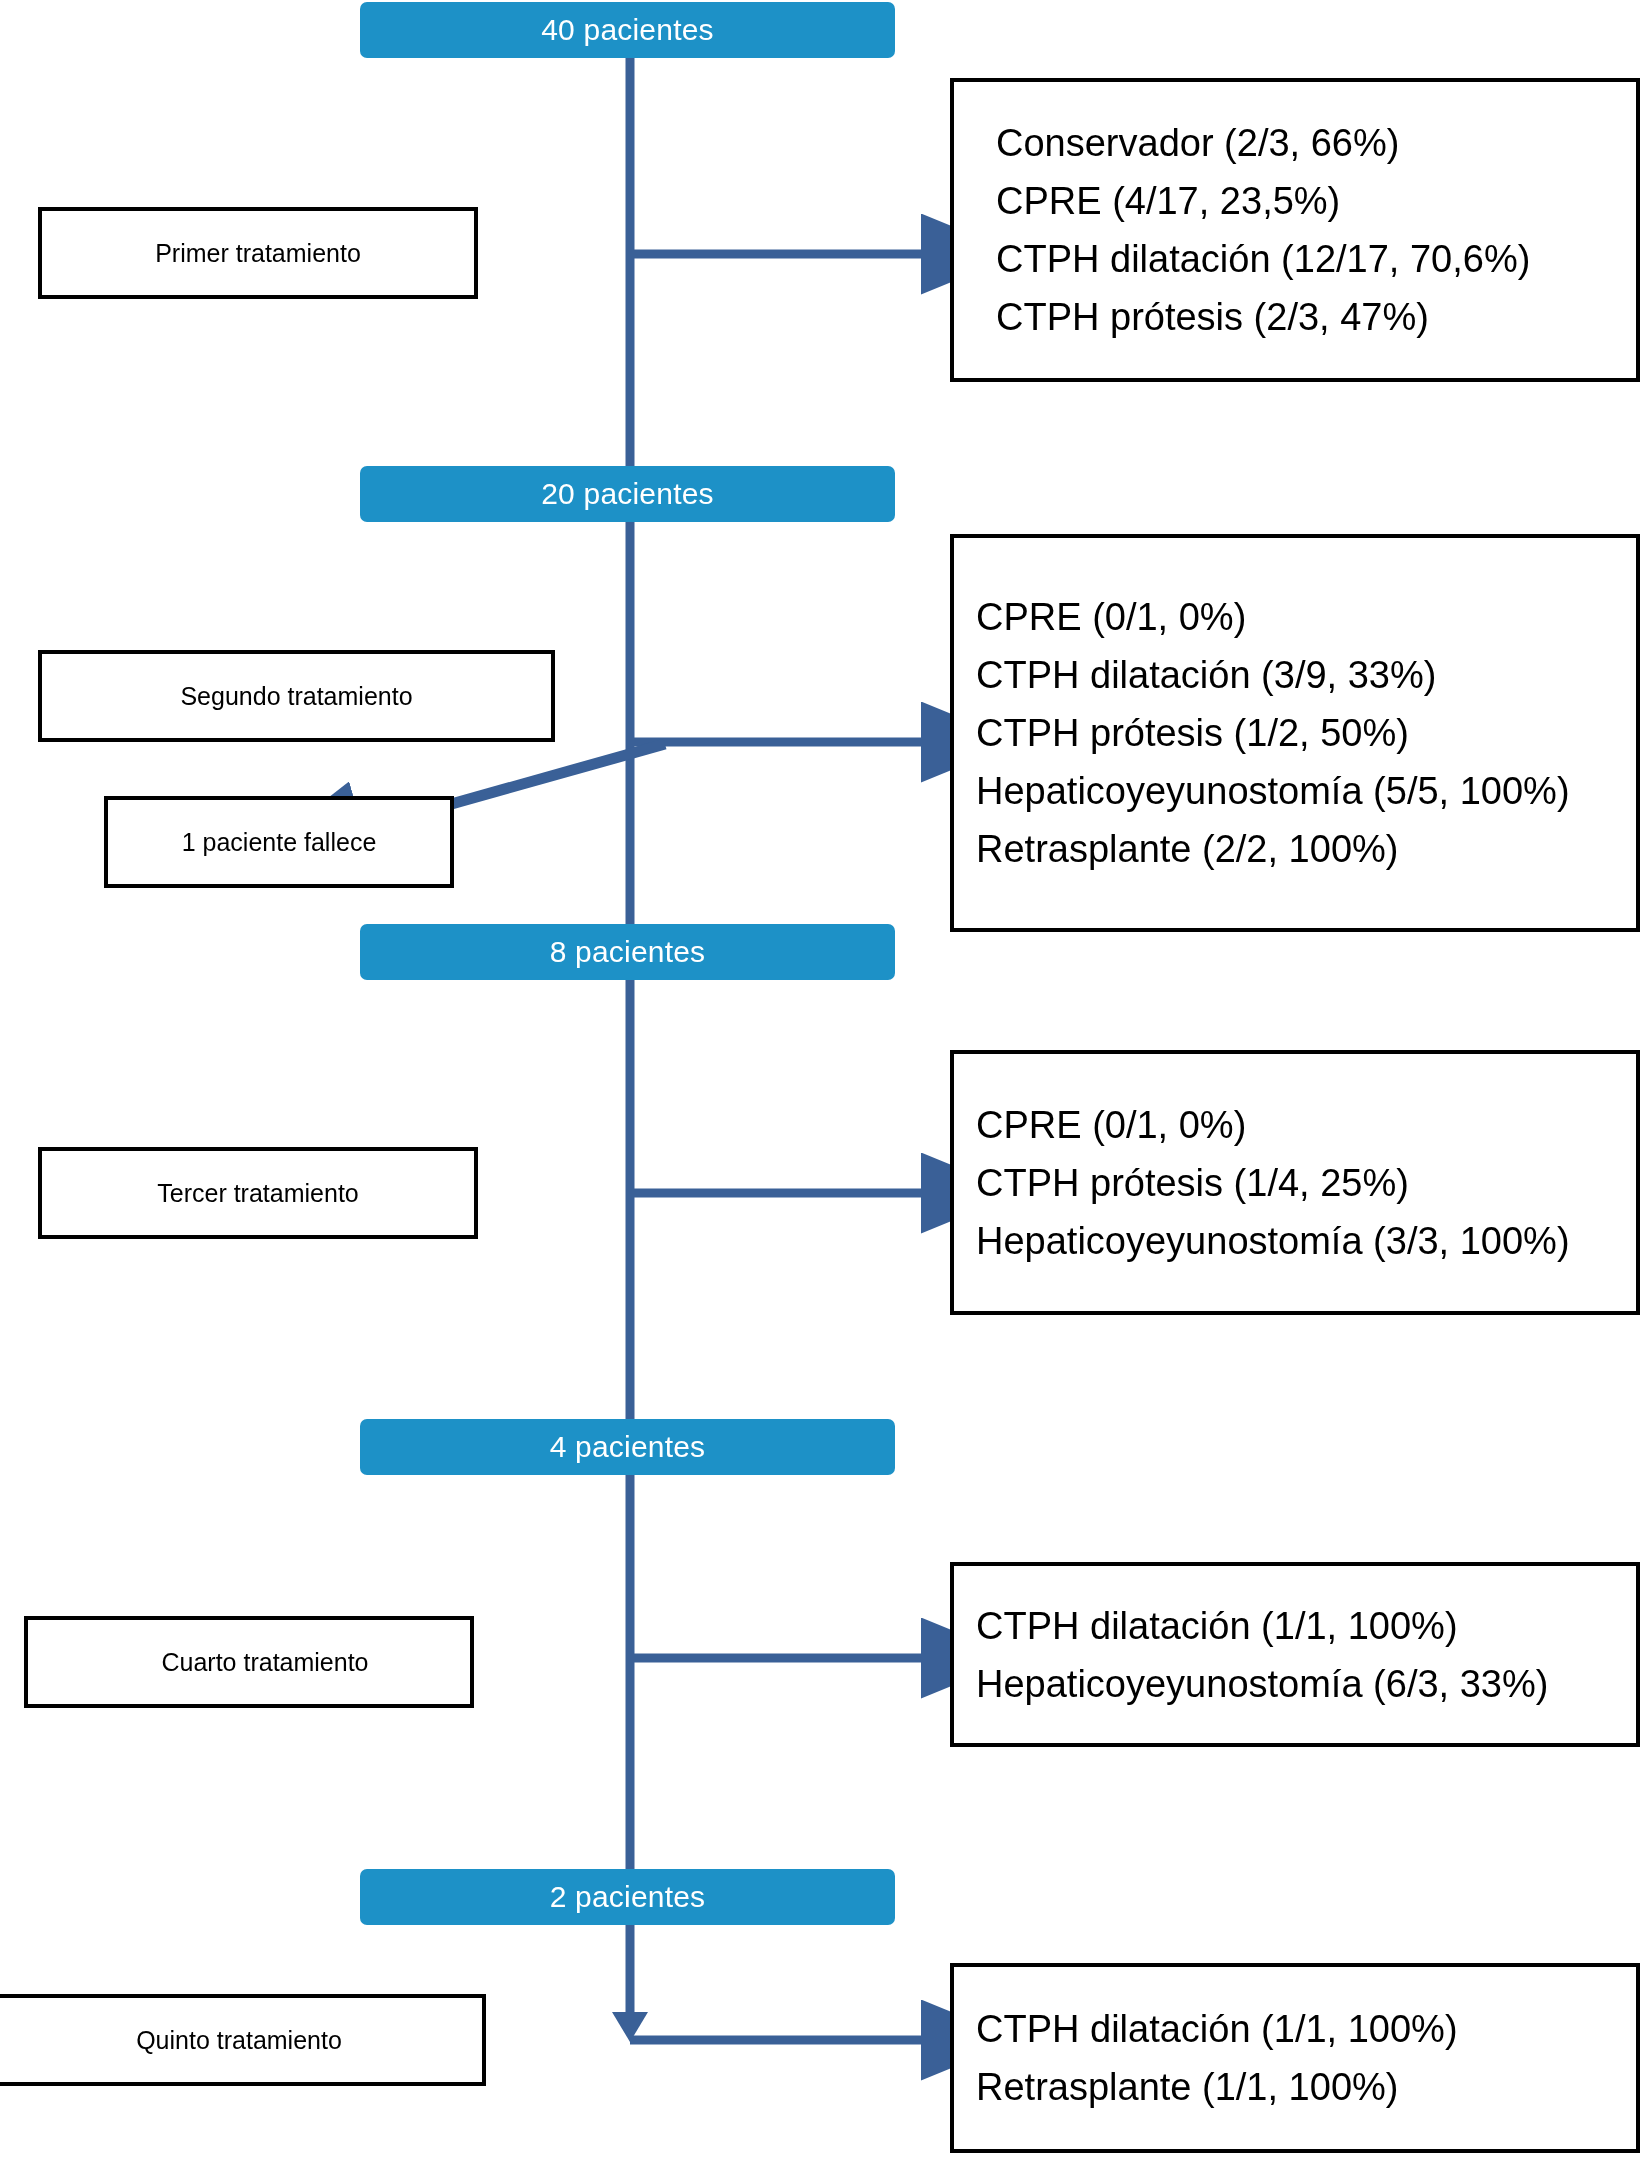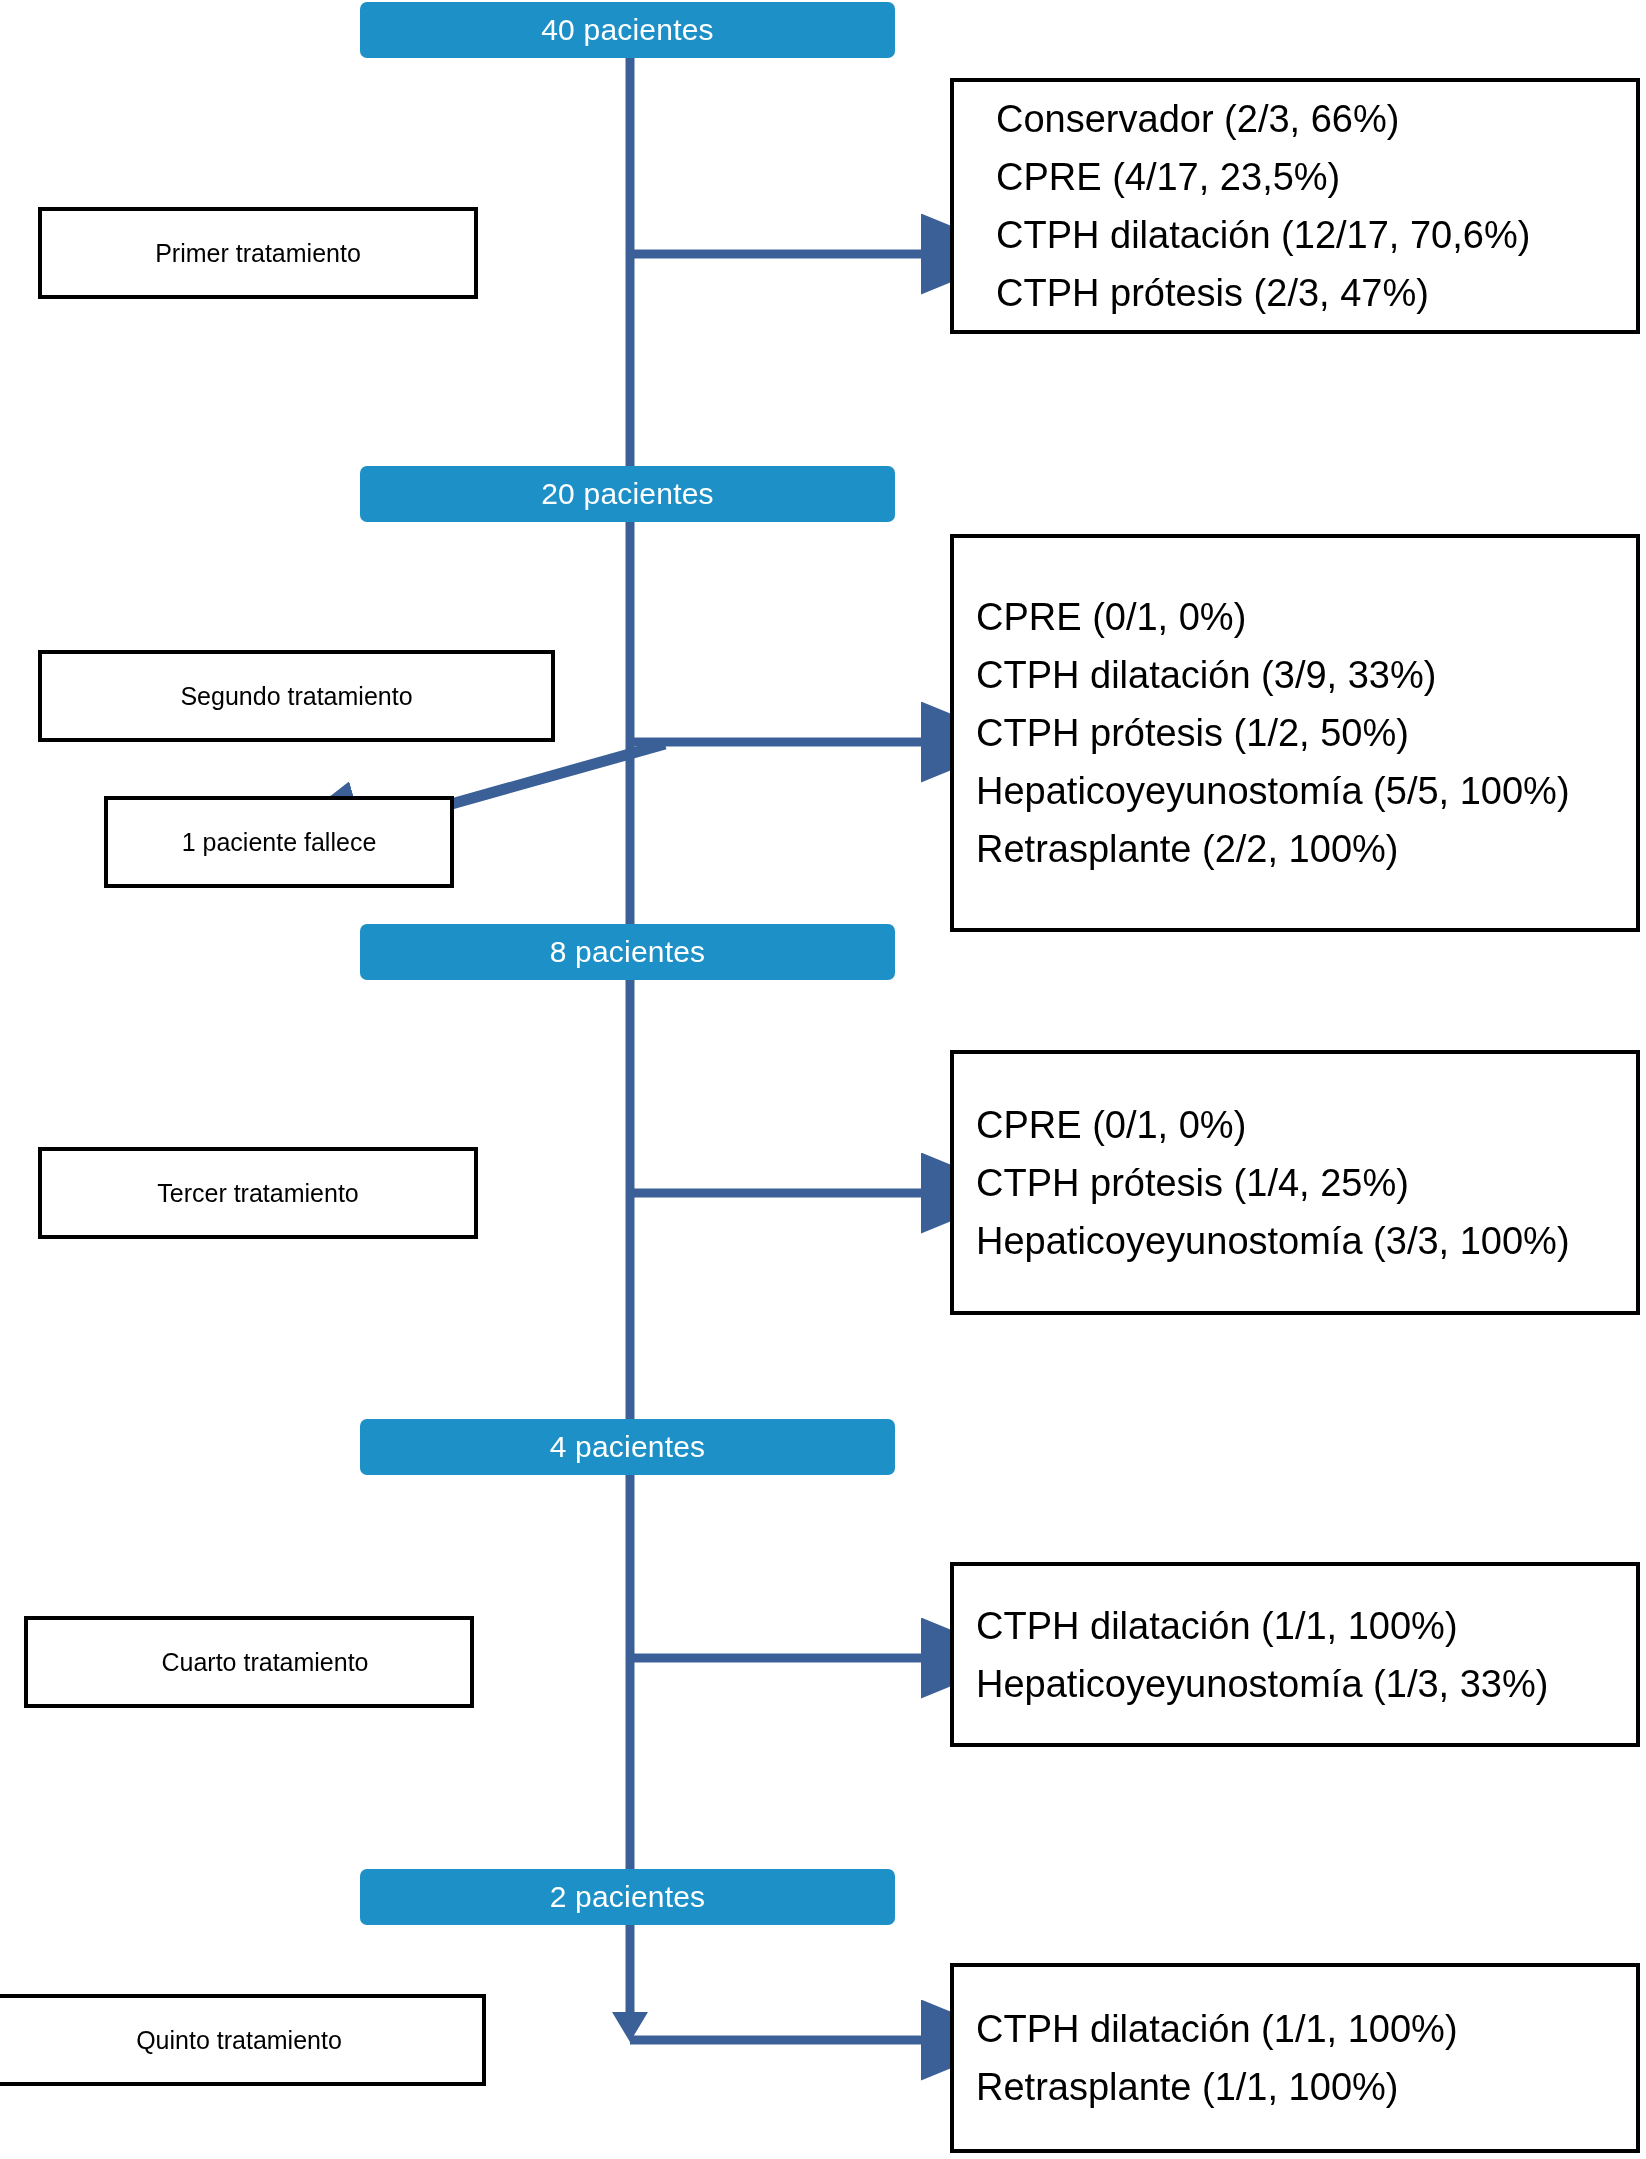--- a/index.html
+++ b/index.html
@@ -157,21 +157,21 @@
   </div>
 
   <div class="label-box" style="left:24px; top:1616px; width:450px; height:92px;padding-left:32px;">
     <span>Cuarto tratamiento</span>
   </div>
 
   <div class="label-box" style="left:-8px; top:1994px; width:494px; height:92px;">
     <span>Quinto tratamiento</span>
   </div>
 
-  <div class="outcome-box" style="left:950px; top:78px; width:690px; height:256px;padding-left:42px;">
+  <div class="outcome-box" style="left:950px; top:78px; width:690px; height:304px;padding-left:42px;">
     <div class="outcome-line">Conservador (2/3, 66%)</div>
     <div class="outcome-line">CPRE (4/17, 23,5%)</div>
     <div class="outcome-line">CTPH dilatación (12/17, 70,6%)</div>
     <div class="outcome-line">CTPH prótesis (2/3, 47%)</div>
   </div>
 
   <div class="outcome-box" style="left:950px; top:534px; width:690px; height:398px;">
     <div class="outcome-line">CPRE (0/1, 0%)</div>
     <div class="outcome-line">CTPH dilatación (3/9, 33%)</div>
     <div class="outcome-line">CTPH prótesis (1/2, 50%)</div>
@@ -180,21 +180,21 @@
   </div>
 
   <div class="outcome-box" style="left:950px; top:1050px; width:690px; height:265px;">
     <div class="outcome-line">CPRE (0/1, 0%)</div>
     <div class="outcome-line">CTPH prótesis (1/4, 25%)</div>
     <div class="outcome-line">Hepaticoyeyunostomía (3/3, 100%)</div>
   </div>
 
   <div class="outcome-box" style="left:950px; top:1562px; width:690px; height:185px;">
     <div class="outcome-line">CTPH dilatación (1/1, 100%)</div>
-    <div class="outcome-line">Hepaticoyeyunostomía (1/3, 33%)</div>
+    <div class="outcome-line">Hepaticoyeyunostomía (6/3, 33%)</div>
   </div>
 
   <div class="outcome-box" style="left:950px; top:1963px; width:690px; height:190px;">
     <div class="outcome-line">CTPH dilatación (1/1, 100%)</div>
     <div class="outcome-line">Retrasplante (1/1, 100%)</div>
   </div>
 
 </div>
 
 </body></html>

